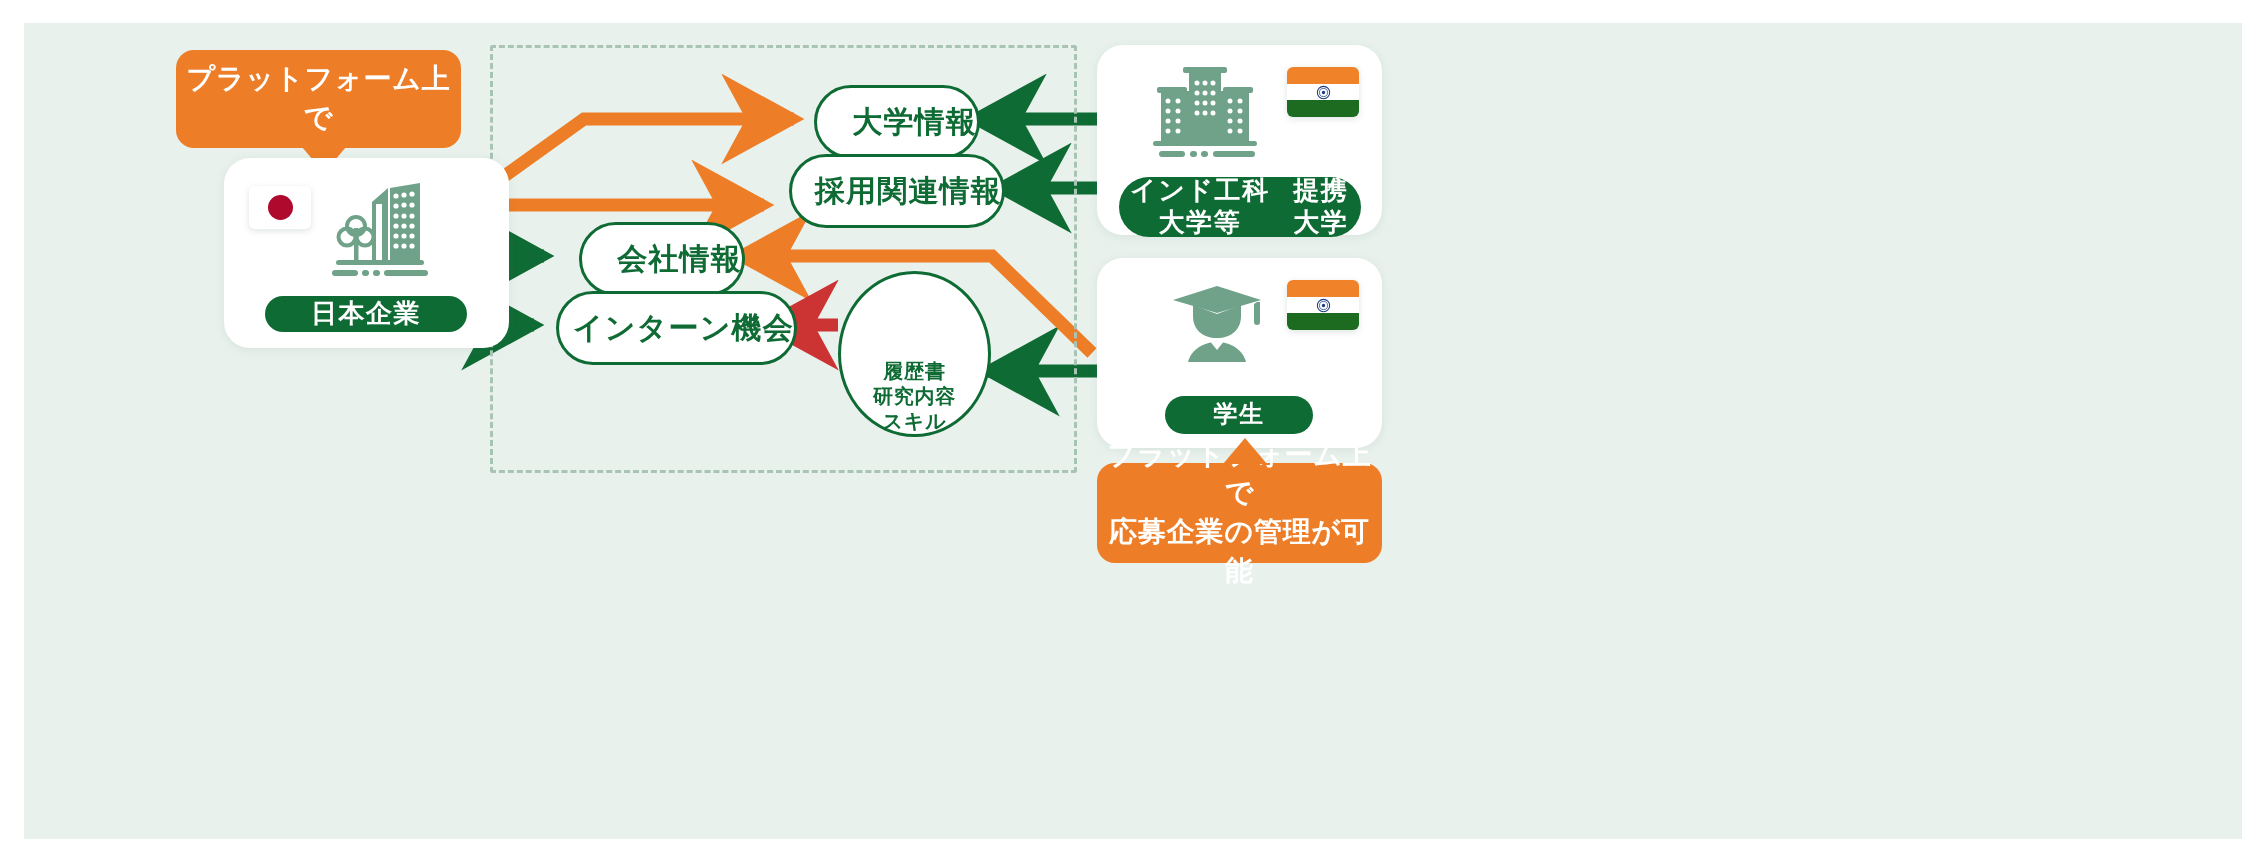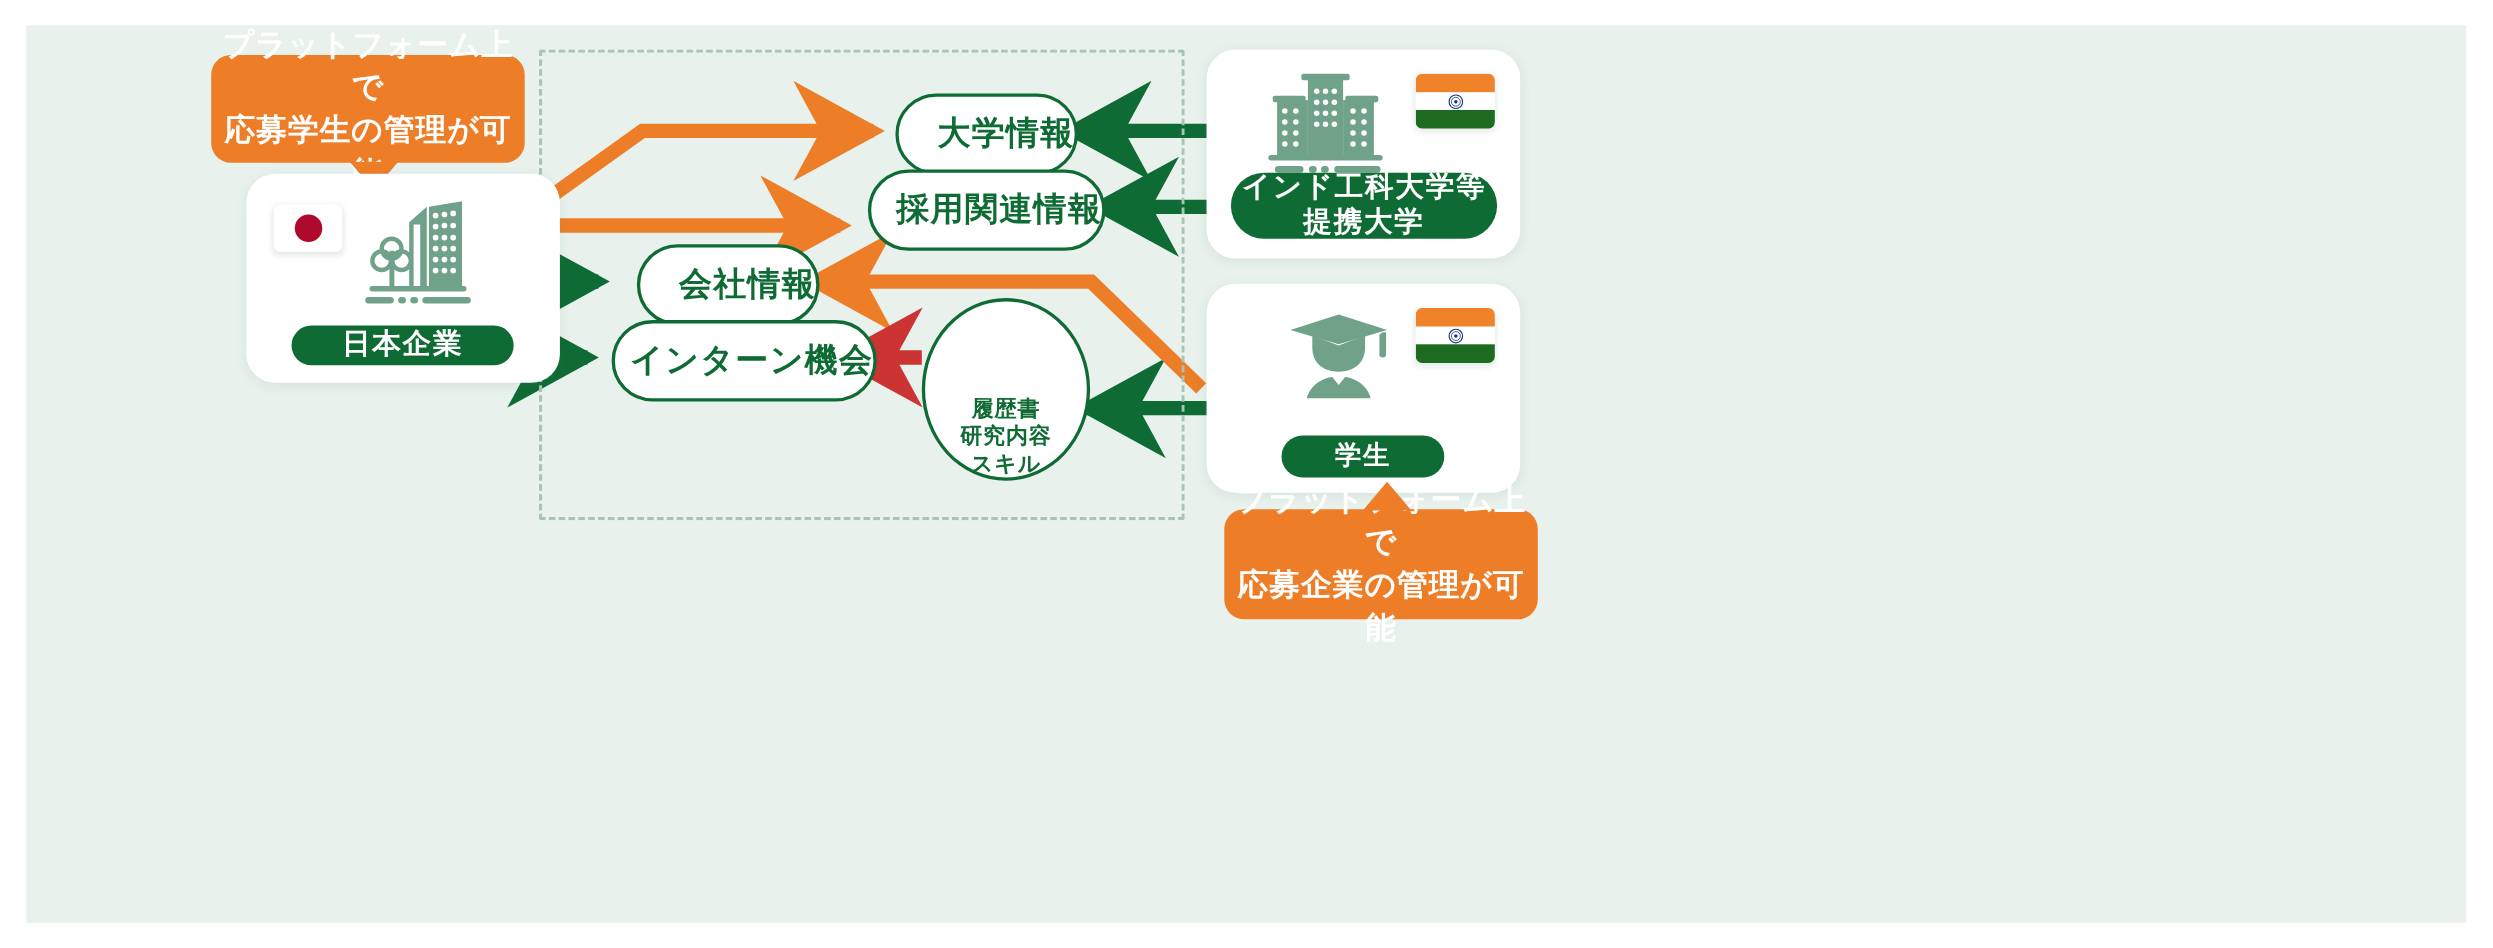--- a/index.html
+++ b/index.html
@@ -34,21 +34,21 @@
   .node{position:absolute;background:#ffffff;border:3px solid #0F6B34;
         display:flex;align-items:center;justify-content:flex-end;text-align:center;
         color:#0F6B34;font-weight:700;letter-spacing:.04em;line-height:1.25;}
   .node.pill{border-radius:999px;}
   .node.ellipse{border-radius:50%;}
 
   
   .callout{position:absolute;background:#ED7D26;color:#ffffff;border-radius:18px;
            display:flex;align-items:center;justify-content:center;text-align:center;
            font-weight:700;line-height:1.38;letter-spacing:.03em;
-           box-shadow:0 0 0 4px #E8F1EC;margin-left:16px;}
+           box-shadow:0 0 0 4px #E8F1EC;}
   .callout .tail{position:absolute;width:0;height:0;}
   .tail-down{border-left:22px solid transparent;border-right:22px solid transparent;
              border-top:26px solid #ED7D26;bottom:-25px;}
   .tail-up{border-left:22px solid transparent;border-right:22px solid transparent;
            border-bottom:26px solid #ED7D26;top:-25px;}
 
   
   #legend{position:absolute;background:#ffffff;border-radius:16px;
           display:flex;align-items:center;justify-content:center;gap:44px;
           box-shadow:0 2px 8px rgba(90,120,105,.08);}
@@ -92,21 +92,20 @@
 
       <path d="M 1068,330 L 968,233 L 715,233" fill="none" stroke="#ED7D26" stroke-width="13" stroke-linejoin="miter" marker-end="url(#ah-orange)"></path>
 
       <path d="M 814,302 L 742,302" fill="none" stroke="#CC3333" stroke-width="13" marker-end="url(#ah-red)"></path>
     </svg>
 
     <div class="dashed-region" style="left:466px;top:22px;width:581px;height:422px;"></div>
 
     <div class="callout" style="left:152px;top:27px;width:285px;height:98px;font-size:28px;flex-direction:column;">
       <div>プラットフォーム上で</div>
-      <div>応募学生の管理が可能</div>
       <span class="tail tail-down" style="left:126px;"></span>
     </div>
 
     <div class="actor-card" style="left:152px;top:135px;width:285px;height:190px;margin-left:48px;">
 
       <div class="flag flag-jp" style="left:25px;top:28px;width:62px;height:43px;">
         <div class="jp-disc" style="width:25px;height:25px;"></div>
       </div>
 
       <svg style="position:absolute;left:108px;top:22px;width:110px;height:100px;" viewBox="0 0 110 100">
@@ -201,21 +200,21 @@
             <circle cx="85" cy="70" r="2.5"></circle>
               <circle cx="95" cy="70" r="2.5"></circle>
           </g>
           <rect x="8" y="80" width="104" height="5" rx="2.5"></rect>
           <rect x="14" y="90" width="26" height="6" rx="3"></rect>
           <rect x="45" y="90" width="7" height="6" rx="3"></rect>
           <rect x="56" y="90" width="7" height="6" rx="3"></rect>
           <rect x="68" y="90" width="42" height="6" rx="3"></rect>
         </g>
       </svg>
-      <div class="pill-label" style="left:22px;top:112px;width:242px;height:60px;font-size:26px;flex-direction:column;">
+      <div class="pill-label" style="left:22px;top:132px;width:242px;height:60px;font-size:26px;flex-direction:row;">
         <span>インド工科大学等</span>
         <span>提携大学</span>
       </div>
     </div>
 
     <div class="actor-card" style="left:1073px;top:235px;width:285px;height:190px;">
       <div class="flag flag-in" style="left:190px;top:22px;width:72px;height:50px;">
         <div class="in-band in-saffron"></div>
         <div class="in-band in-white">
           <svg width="15" height="15" viewBox="0 0 20 20">

